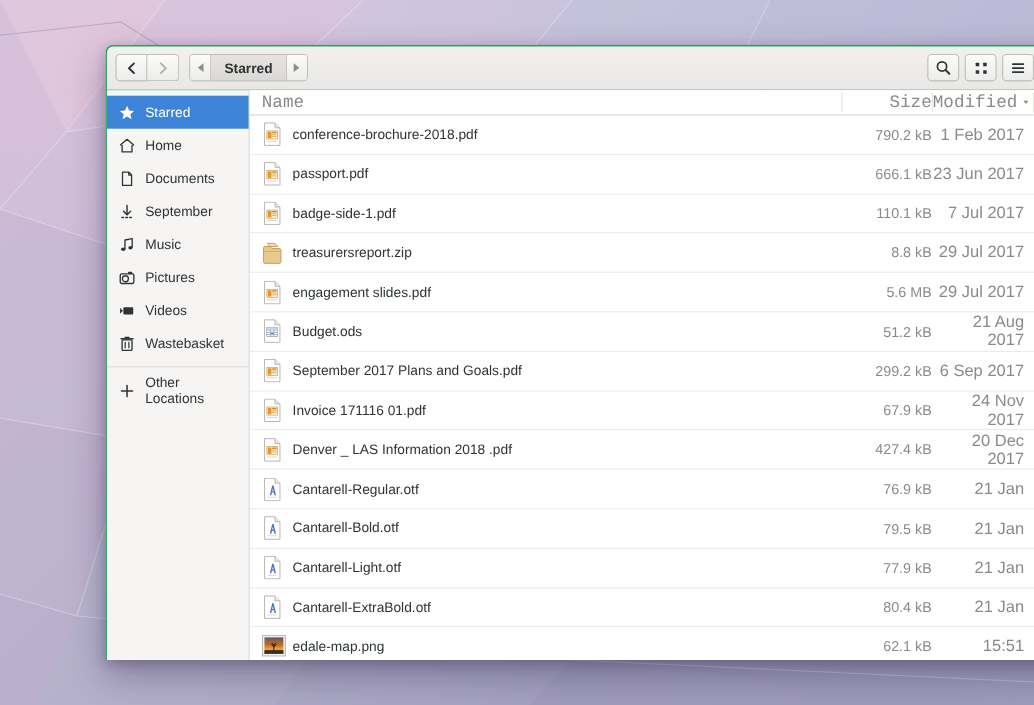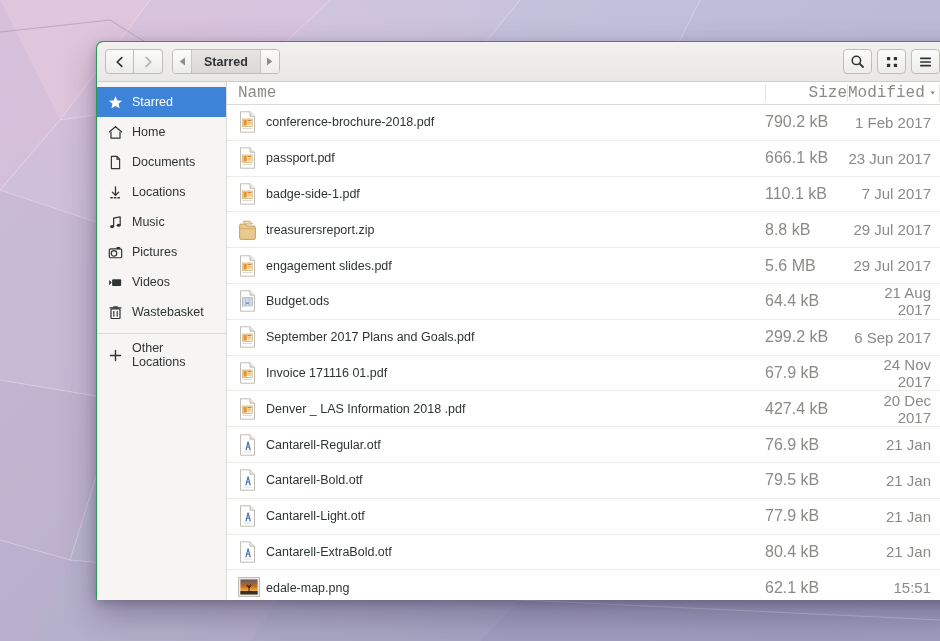--- a/index.html
+++ b/index.html
@@ -163,21 +163,21 @@
     height: 35.8px;
     border-bottom: 1px solid #ececea;
     font-size: 12.5px;
     color: #2e3436;
   }
   .cell-name {
     flex: 1; display: flex; align-items: center; gap: 9px;
     padding-left: 11px; min-width: 0;
     white-space: nowrap; overflow: hidden;
   }
-  .cell-size { width: 82px; text-align: left; color: #8b8a87; font-size: 16px; }
+  .cell-size { width: 82px; text-align: right; color: #8b8a87; font-size: 13px; }
   .cell-mod  { width: 92px; text-align: right; color: #8b8a87; font-size: 15px; padding-right: 8px;}
   .cell-star { width: 44px; padding-left: 10px; font-size: 14px; color: #1b1b1b; }
 
   
   .ficon { width: 19px; height: 22px; flex-shrink: 0; position: relative; }
   .ficon svg { display: block; }
 </style>
 </head>
 <body>
 
@@ -335,21 +335,21 @@
         </div>
 
         <div class="side-item">
           <span class="side-icon">
             <svg width="15" height="15" viewBox="0 0 16 16">
               <path d="M8 2 V10.6" stroke="#2e3436" stroke-width="1.4" stroke-linecap="round" fill="none"></path>
               <path d="M4.6 7.6 L8 11 L11.4 7.6" fill="none" stroke="#2e3436" stroke-width="1.4" stroke-linecap="round" stroke-linejoin="round"></path>
               <path d="M3 13.6 H13" stroke="#2e3436" stroke-width="1.4" stroke-linecap="round" stroke-dasharray="1.6 2.2"></path>
             </svg>
           </span>
-          <span>Locations</span>
+          <span>September</span>
         </div>
 
         <div class="side-item">
           <span class="side-icon">
             <svg width="15" height="15" viewBox="0 0 16 16">
               <path d="M6 12.2 V3.4 L13 2 V10.8" fill="none" stroke="#2e3436" stroke-width="1.3" stroke-linejoin="round"></path>
               <ellipse cx="4.3" cy="12.3" rx="2.1" ry="1.7" fill="#2e3436"></ellipse>
               <ellipse cx="11.3" cy="10.9" rx="2.1" ry="1.7" fill="#2e3436"></ellipse>
             </svg>
           </span>
@@ -524,21 +524,21 @@
         <line x1="4.4" y1="14.1" x2="14.4" y2="14.1"></line>
         <line x1="7.7" y1="7.6" x2="7.7" y2="16"></line>
         <line x1="11.1" y1="7.6" x2="11.1" y2="16"></line>
       </g>
       <rect x="4.6" y="7.8" width="9.6" height="1.9" fill="#c7d4e4"></rect>
       <rect x="8" y="12.4" width="2.9" height="1.5" fill="#6f91bd"></rect>
     </svg>
                 </span>
        <span>Budget.ods</span>
      </div>
-     <div class="cell-size">64.4 kB</div>
+     <div class="cell-size">51.2 kB</div>
      <div class="cell-mod">21 Aug 2017</div>
      <div class="cell-star">★</div>
             </div>
             <div class="row">
               <div class="cell-name">
        <span class="ficon">
                   <svg width="19" height="22" viewBox="0 0 19 22">
     <path d="M2.5 0.8 H12 L16.5 5.2 V21.2 H2.5 Z" fill="#ffffff" stroke="#b9b6b1" stroke-width="0.9"></path>
     <path d="M12 0.8 V5.2 H16.5" fill="#eceae6" stroke="#b9b6b1" stroke-width="0.9"></path>
       <rect x="4.6" y="8" width="9.6" height="7.4" fill="#fbf3e0" stroke="#c9a96a" stroke-width="0.7"></rect>

